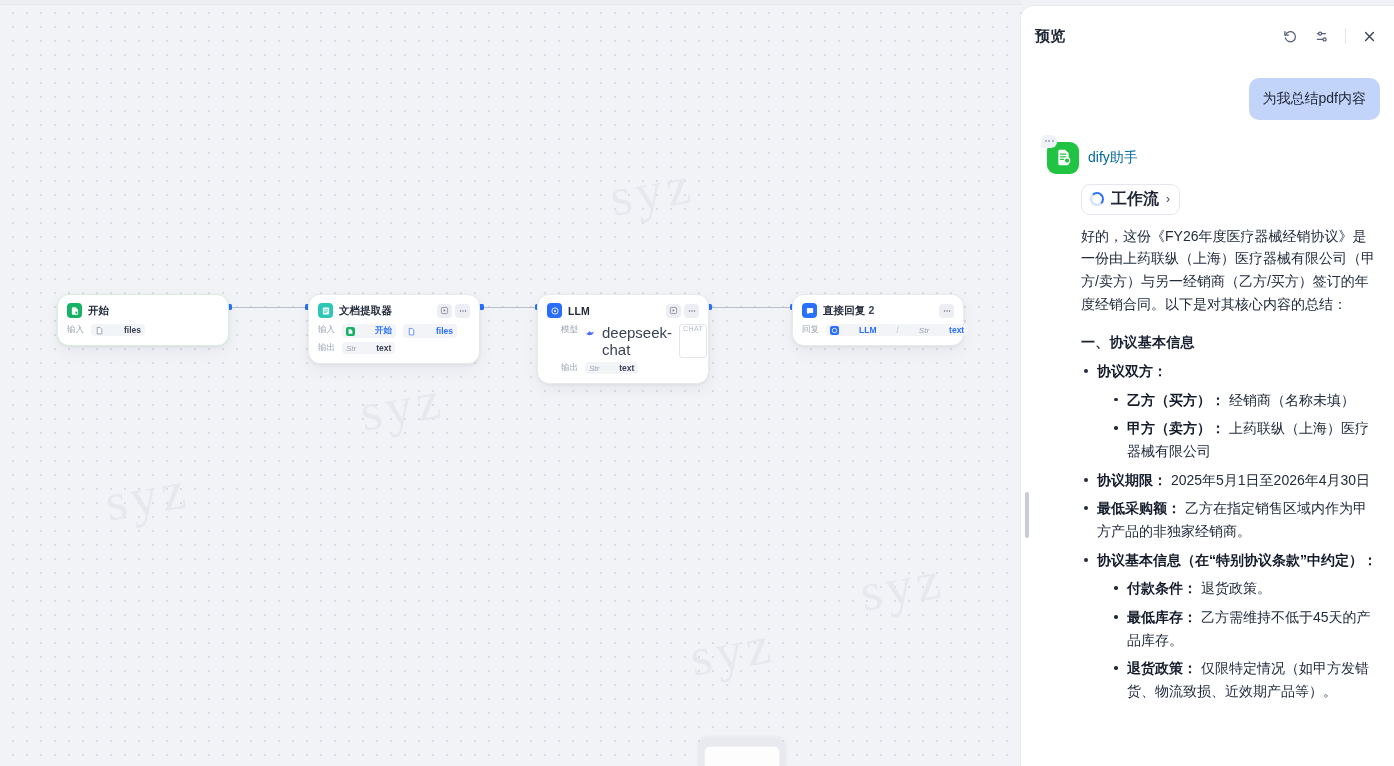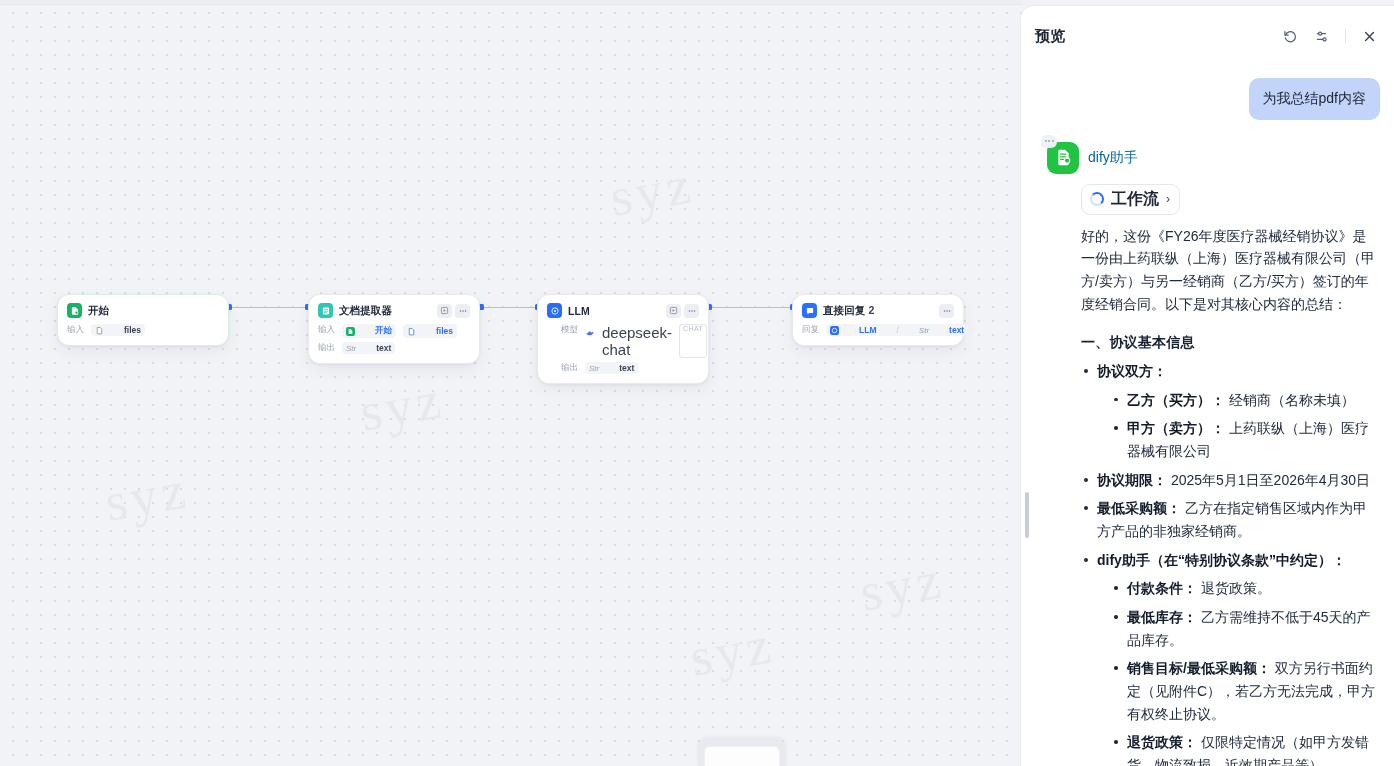--- a/index.html
+++ b/index.html
@@ -483,32 +483,29 @@
                   </li>
                 </ul>
               </li>
               <li>
                 <b>协议期限：</b><span> 2025年5月1日至2026年4月30日</span>
               </li>
               <li>
                 <b>最低采购额：</b><span> 乙方在指定销售区域内作为甲方产品的非独家经销商。</span>
               </li>
               <li>
-                <b>dify助手（在“特别协议条款”中约定）：</b>
+                <b>协议基本信息（在“特别协议条款”中约定）：</b>
                 <ul>
                   <li>
                     <b>付款条件：</b><span> 退货政策。</span>
                   </li>
                   <li>
                     <b>最低库存：</b><span> 乙方需维持不低于45天的产品库存。</span>
                   </li>
                   <li>
-                    <b>销售目标/最低采购额：</b><span> 双方另行书面约定（见附件C），若乙方无法完成，甲方有权终止协议。</span>
-                  </li>
-                  <li>
                     <b>退货政策：</b><span> 仅限特定情况（如甲方发错货、物流致损、近效期产品等）。</span>
                   </li>
                 </ul>
               </li>
             </ul>
 
           </div>
         </div>
       </div>
     </div>

